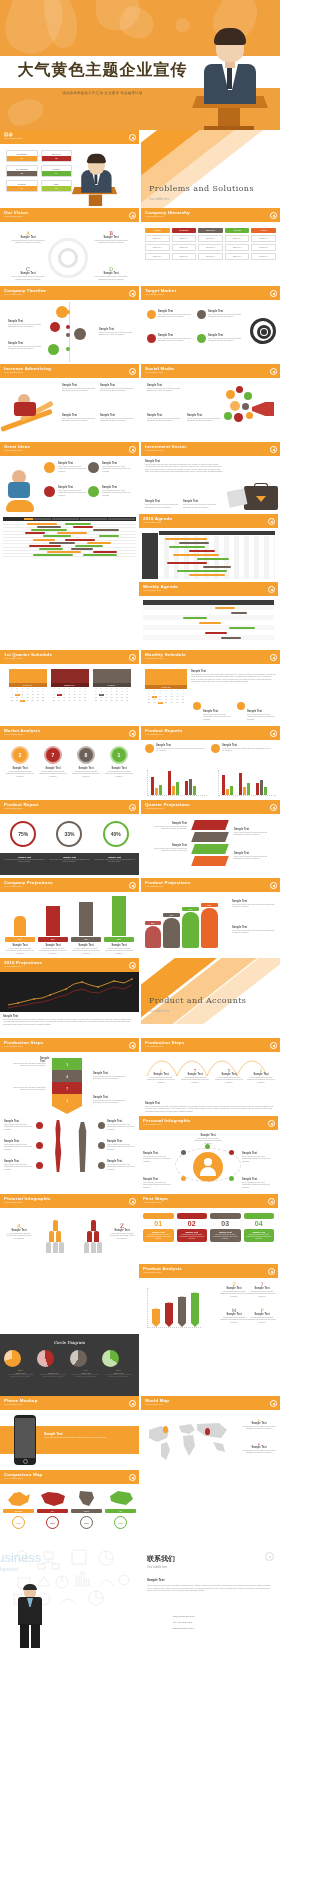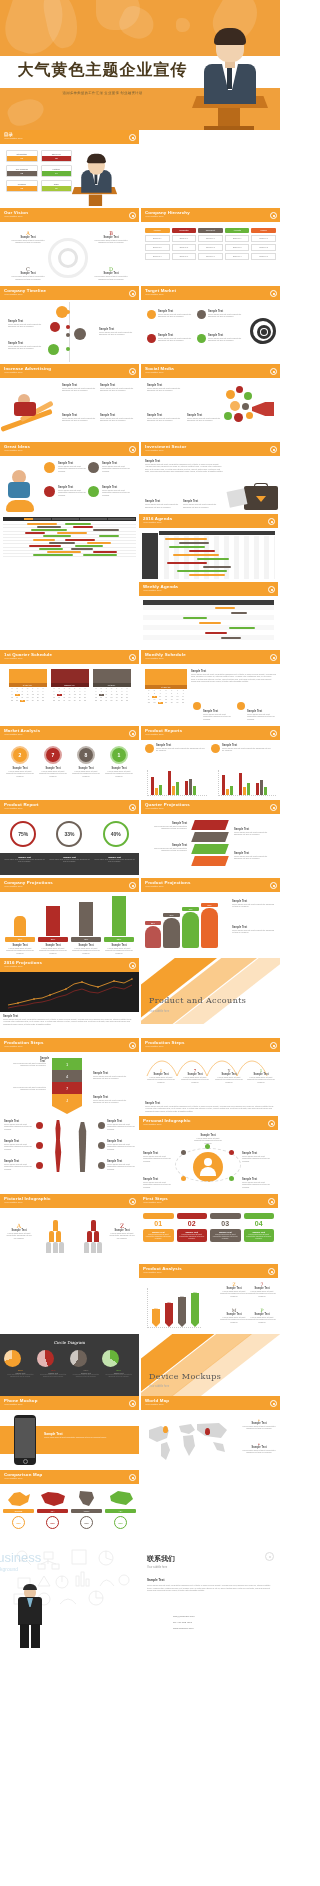--- a/index.html
+++ b/index.html
@@ -163,20 +163,27 @@
         <div class="podstem" style="left:22px;top:44px;width:14px;height:12px;"></div>
         <div class="body" style="left:14px;top:18px;width:32px;height:24px;"></div>
         <div class="shirt" style="left:25px;top:18px;width:10px;height:16px;"></div>
         <div class="tie" style="left:28px;top:20px;width:3px;height:13px;"></div>
         <div class="head" style="left:21px;top:4px;width:18px;height:19px;border-radius:9px;"></div>
         <div class="hair" style="left:20px;top:1px;width:20px;height:10px;"></div>
       </div>
     </div>
   </div>
 
+  <div class="slide half divider" style="height:78px;">
+    <div class="stripe s1"></div>
+      <div class="stripe s2"></div>
+      <div class="stripe s3"></div>
+    <div class="dtitle">Problems and Solutions</div>
+    <div class="dsub">Your subtitle here</div>
+  </div>
 
   <div class="slide half gap">
     <div class="sh">
       <div class="t">Our Vision</div>
       <div class="s">Your subtitle here</div>
       <div class="dot"></div>
     </div>
     <div class="body-area" style="height:64px;position:relative;">
       <div style="position:absolute;left:48px;top:16px;width:40px;height:40px;border-radius:50%;border:3px solid #eee;"></div>
       <div style="position:absolute;left:58px;top:26px;width:20px;height:20px;border-radius:50%;border:3px solid #e4e4e4;"></div>
@@ -1328,27 +1335,20 @@
         <div style="text-align:center;">
           <div class="circ" style="width:17px;height:17px;background:conic-gradient(#67b43a 0 35%, #c3e3ae 35% 100%);"></div>
           <div style="font-size:2.4px;color:#67b43a;margin-top:2px;">35%</div>
           <div style="font-size:1.8px;color:#aaa;">Sample Text</div>
           <div style="font-size:1.5px;color:#777;line-height:2px;">Lorem ipsum dolor sit amet consectetur adipiscing elit sed do eiusmod.</div>
         </div>
       </div>
     </div>
   </div>
 
-  <div class="slide half divider" style="height:62px;">
-    <div class="stripe s1" style="right:-30px;top:-26px;"></div>
-    <div class="stripe s2" style="right:-40px;top:0;"></div>
-    <div class="stripe s3" style="right:-46px;top:22px;"></div>
-    <div class="dtitle" style="bottom:14px;">Device Mockups</div>
-    <div class="dsub" style="bottom:8px;">Your subtitle here</div>
-  </div>
 
   <div class="slide half gap">
     <div class="sh">
       <div class="t">Phone Mockup</div>
       <div class="s">Your subtitle here</div>
       <div class="dot"></div>
     </div>
     <div class="body-area" style="height:60px;position:relative;">
       <div style="position:absolute;left:0;top:16px;width:139px;height:28px;background:#f5a02e;"></div>
       <div style="position:absolute;left:14px;top:5px;width:22px;height:50px;background:#222;border-radius:4px;padding:3px 1px;">

